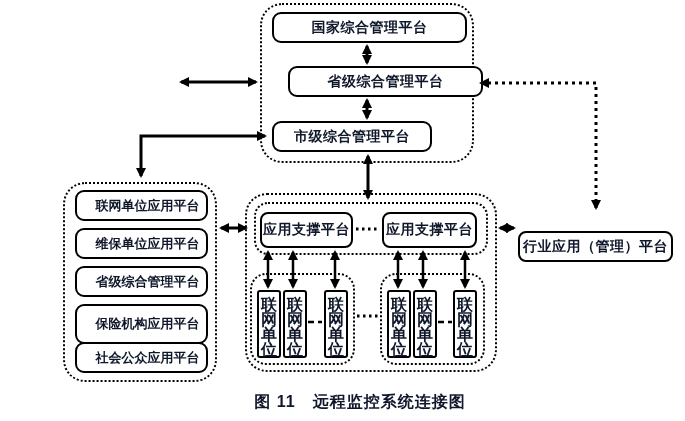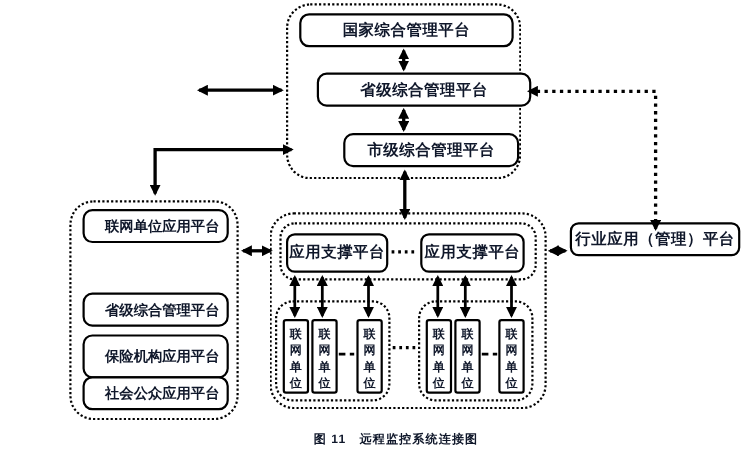--- a/index.html
+++ b/index.html
@@ -38,38 +38,38 @@
     z-index: 2;
   }
   .box.small-font { font-size: 13px; letter-spacing: 0; padding-left: 12px; }
   .ubox {
     position: absolute;
     background: #ffffff;
     border: 2px solid #000000;
     border-radius: 3px;
     box-sizing: border-box;
     font-weight: bold;
-    font-size: 11px;
+    font-size: 16px;
     line-height: 15px;
     text-align: center;
     word-break: break-all;
     padding-top: 5px;
     z-index: 2;
   }
   .link-label {
     position: absolute;
     font-size: 11px;
     line-height: 12.5px;
     text-align: center;
     z-index: 3;
   }
   .caption {
     position: absolute;
     font-weight: bold;
-    font-size: 11px;
+    font-size: 16px;
     letter-spacing: 1px;
     transform: translateX(-50%);
     z-index: 3;
     white-space: nowrap;
   }
   svg.connectors {
     position: absolute;
     left: 0;
     top: 0;
     z-index: 4;
@@ -83,32 +83,33 @@
 
   <div class="dotted" style="left:260px; top:3px; width:214px; height:160px; border-radius:22px;"></div>
   <div class="dotted" style="left:63px; top:182px; width:154px; height:200px; border-radius:22px;"></div>
   <div class="dotted" style="left:245px; top:193px; width:252px; height:179px; border-radius:22px;"></div>
   <div class="dotted" style="left:254px; top:202px; width:234px; height:53px; border-radius:14px;"></div>
   <div class="dotted" style="left:250px; top:273px; width:105px; height:92px; border-radius:16px;"></div>
   <div class="dotted" style="left:380px; top:273px; width:105px; height:92px; border-radius:16px;"></div>
 
   <div class="box" style="left:272px; top:12px; width:195px; height:31px;">国家综合管理平台</div>
   <div class="box" style="left:272px; top:66px; width:195px; height:31px;margin-left:16px;">省级综合管理平台</div>
-  <div class="box" style="left:272px; top:121px; width:160px; height:31px;margin-left:40px;">市级综合管理平台</div>
+  <div class="box" style="left:272px; top:121px; width:160px; height:31px;">市级综合管理平台</div>
 
 
   <div class="box small-font" style="left:75px; top:190px; width:133px; height:31px;">联网单位应用平台</div>
+  <div class="box small-font" style="left:75px; top:228px; width:133px; height:31px;">维保单位应用平台</div>
   <div class="box small-font" style="left:75px; top:266px; width:133px; height:31px;">省级综合管理平台</div>
   <div class="box small-font" style="left:75px; top:304px; width:133px; height:40px;">保险机构应用平台</div>
   <div class="box small-font" style="left:75px; top:342px; width:133px; height:31px;text-align:center;">社会公众应用平台</div>
 
   <div class="box" style="left:260px; top:212px; width:93px; height:36px; border-radius:8px;">应用支撑平台</div>
   <div class="box" style="left:382px; top:212px; width:95px; height:36px; border-radius:8px;">应用支撑平台</div>
 
-  <div class="box" style="left:518px; top:202px; width:155px; height:31px; border-radius:8px;">行业应用（管理）平台</div>
+  <div class="box" style="left:518px; top:231px; width:155px; height:31px; border-radius:8px;">行业应用（管理）平台</div>
 
   <div class="ubox" style="left:257px; top:290px; width:24px; height:68px;">联网单位</div>
   <div class="ubox" style="left:283px; top:290px; width:24px; height:68px;">联网单位</div>
   <div class="ubox" style="left:324px; top:290px; width:24px; height:68px;">联网单位</div>
 
   <div class="ubox" style="left:387px; top:290px; width:24px; height:68px;">联网单位</div>
   <div class="ubox" style="left:413px; top:290px; width:24px; height:68px;">联网单位</div>
   <div class="ubox" style="left:453px; top:290px; width:24px; height:68px;">联网单位</div>
 
   <div class="caption" style="left:360px; top:392px;">图 11　远程监控系统连接图</div>

